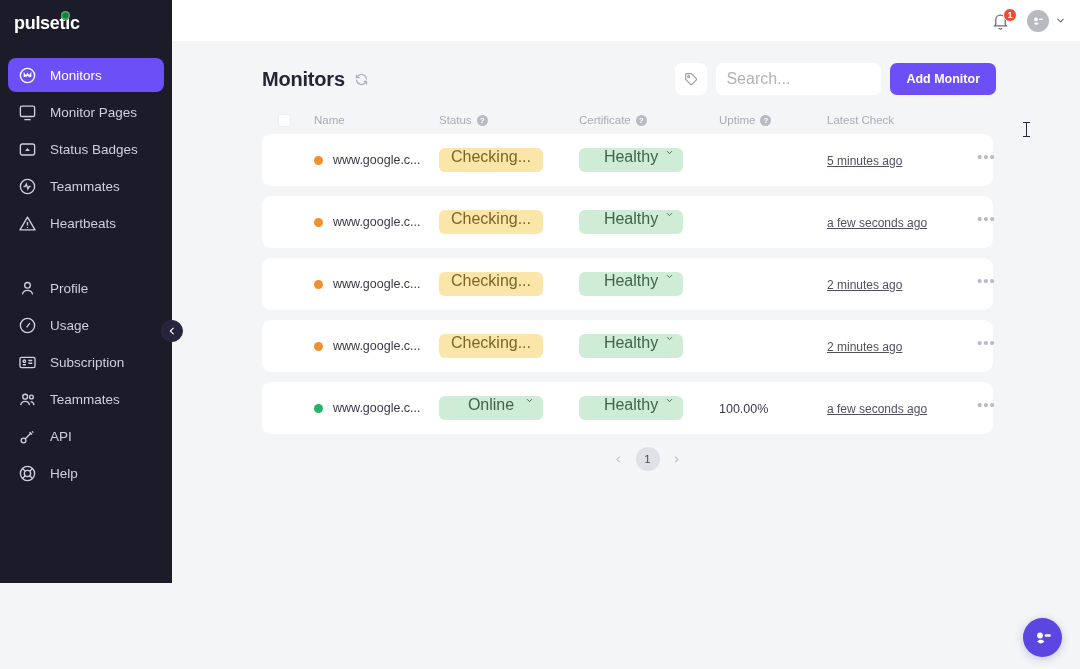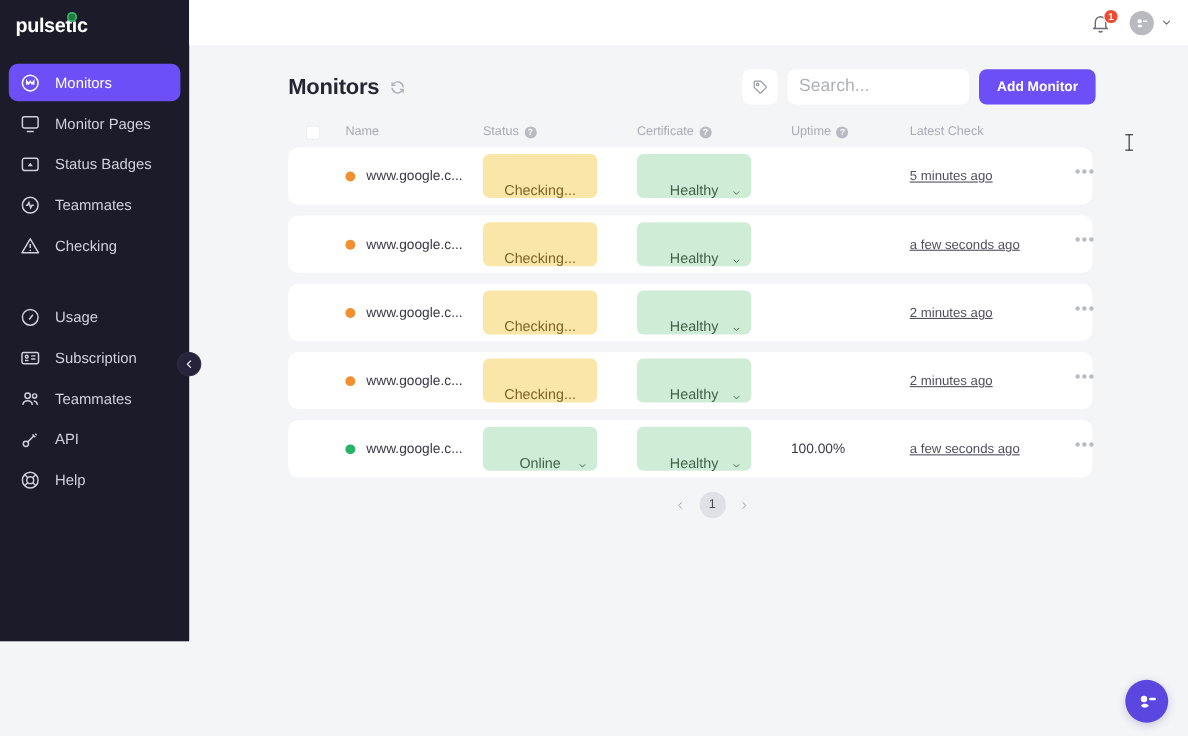--- a/index.html
+++ b/index.html
@@ -139,23 +139,23 @@
   }
   .row {
     display: flex; align-items: center; height: 52px;
     background: #fff; border-radius: 9px; padding: 0 16px;
     margin-bottom: 10px;
   }
   .dot { width: 9px; height: 9px; border-radius: 50%; flex: 0 0 9px; }
   .name-cell { display: flex; align-items: center; gap: 10px; }
   .name-txt { font-size: 12.5px; color: #3b3948; }
   .badge {
-    width: 104px; height: 40px; border-radius: 6px;
-    display: flex; align-items: flex-end; justify-content: center;
-    font-size: 13px; position: relative; cursor: pointer;
+    width: 104px; height: 24px; border-radius: 6px;
+    display: flex; align-items: flex-start; justify-content: center;
+    font-size: 16px; position: relative; cursor: pointer;
   }
   .badge .chev { position: absolute; right: 9px; width: 9px; height: 9px; }
   .uptime-txt { font-size: 12.5px; color: #3b3948; }
   .last-txt { font-size: 12px; color: #51505f; text-decoration: underline; }
   .more-btn {
     font-size: 15px; color: #b9bbc4; letter-spacing: 1px;
     cursor: pointer; line-height: 6px; padding-bottom: 6px;
   }
 
   
@@ -242,27 +242,36 @@
         <span>Teammates</span>
       </div>
       <div class="nav-item">
         <span class="ico">
           <svg viewBox="0 0 24 24" fill="none" stroke="currentColor" stroke-width="1.7" stroke-linejoin="round">
               <path d="M12 4L2.5 20h19z"></path>
               <path d="M12 10v4.5"></path>
               <circle cx="12" cy="17.2" r=".9" fill="currentColor" stroke="none"></circle>
             </svg>
         </span>
-        <span>Checking</span>
+        <span>Heartbeats</span>
       </div>
     </nav>
 
     <div class="nav-spacer"></div>
 
     <nav class="nav nav-group-2" style="margin-top:0">
+      <div class="nav-item">
+        <span class="ico">
+          <svg viewBox="0 0 24 24" fill="none" stroke="currentColor" stroke-width="1.7">
+              <circle cx="12" cy="8" r="3.6"></circle>
+              <path d="M5.5 19.5c.6-3.4 3.3-5.2 6.5-5.2s5.9 1.8 6.5 5.2"></path>
+            </svg>
+        </span>
+        <span>Profile</span>
+      </div>
       <div class="nav-item">
         <span class="ico">
           <svg viewBox="0 0 24 24" fill="none" stroke="currentColor" stroke-width="1.7">
               <circle cx="12" cy="12" r="9"></circle>
               <path d="M15 9l-4.2 5.4"></path>
             </svg>
         </span>
         <span>Usage</span>
       </div>
       <div class="nav-item">

